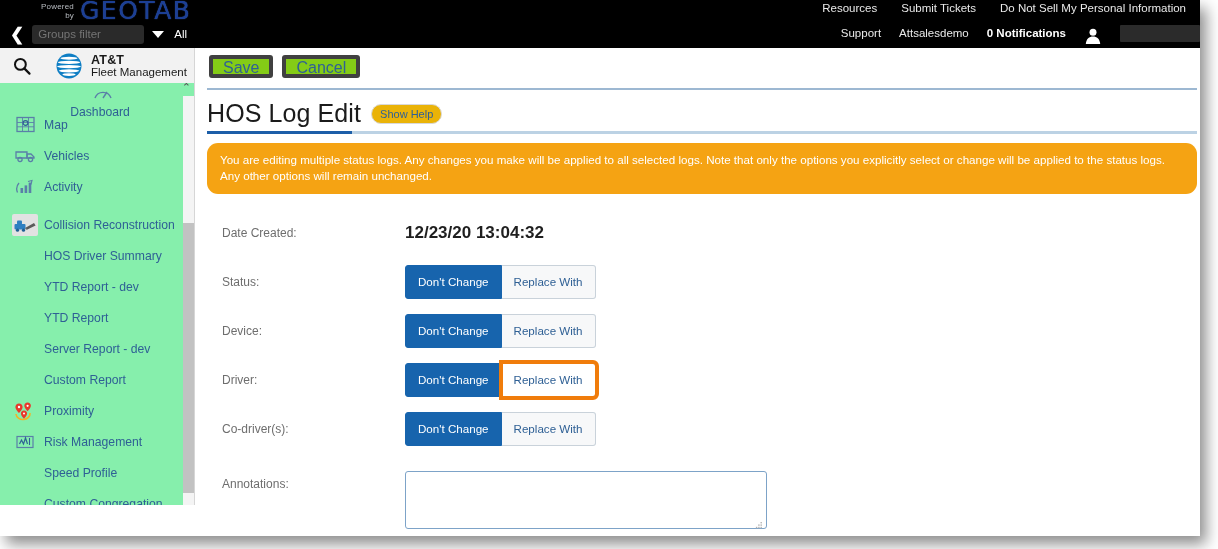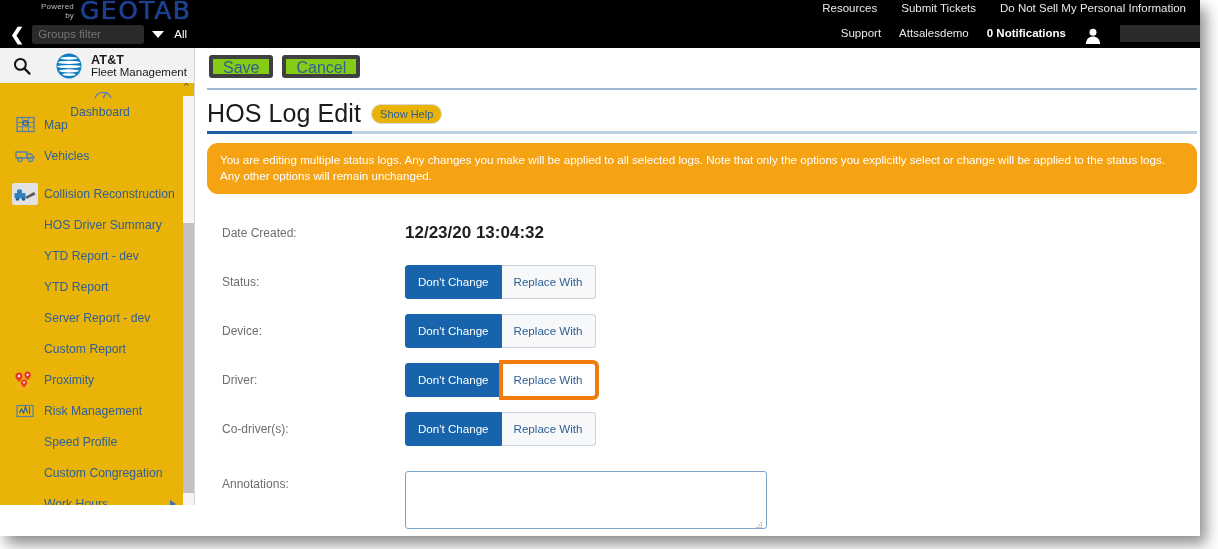--- a/index.html
+++ b/index.html
@@ -101,21 +101,21 @@
   }
   .all-label {
     margin-left: 10px;
     color: #ffffff; font-size: 11.5px;
   }
 
   
   .sidebar {
     position: absolute; left: 0; top: 48px;
     width: 195px; height: 457px;
-    background: #eab308;
+    background: #86efac;
     border-right: 1px solid #d6d6d6;
     overflow: hidden;
   }
   .brandrow {
     position: relative;
     height: 35px;
     display: flex; align-items: center;
     background: #f2f2f2;
   }
   .search-ico { margin-left: 12px; width: 20px; height: 20px; cursor: pointer; }
@@ -420,20 +420,32 @@
           <svg width="23" height="17" viewBox="0 0 23 17">
             <path d="M2 5 h11 v6 H2 z" fill="none" stroke="#5a7fa8" stroke-width="1.3"></path>
             <path d="M13 7 h4 l3 3 v1 h-7 z" fill="none" stroke="#5a7fa8" stroke-width="1.3"></path>
             <circle cx="6" cy="12.6" r="2.1" fill="none" stroke="#5a7fa8" stroke-width="1.3"></circle>
             <circle cx="16.5" cy="12.6" r="2.1" fill="none" stroke="#5a7fa8" stroke-width="1.3"></circle>
           </svg>
         </span>
         <span class="txt">Vehicles</span>
       </div>
 
+      <div class="navitem">
+        <span class="ico">
+          <svg width="21" height="18" viewBox="0 0 21 18">
+            <path d="M2.5 14.5 A9 9 0 0 1 4 5" fill="none" stroke="#5a7fa8" stroke-width="1.3"></path>
+            <rect x="5.5" y="10" width="2.6" height="5" fill="#5a7fa8"></rect>
+            <rect x="9.6" y="7.4" width="2.6" height="7.6" fill="#5a7fa8"></rect>
+            <rect x="13.7" y="4.6" width="2.6" height="10.4" fill="#5a7fa8"></rect>
+            <path d="M13 3.5 l4 -1 l-1 4" fill="none" stroke="#5a7fa8" stroke-width="1.1"></path>
+          </svg>
+        </span>
+        <span class="txt">Activity</span>
+      </div>
 
       <div class="navitem selected" style="margin-top:7px;">
         <span class="ico">
           <svg width="24" height="18" viewBox="0 0 24 18">
             <rect x="1.5" y="8" width="11" height="5.5" rx="1" fill="#2f7fc1"></rect>
             <rect x="4" y="4.5" width="5" height="4" rx="1" fill="#2f7fc1"></rect>
             <circle cx="4.5" cy="14.2" r="1.6" fill="#1d5e94"></circle>
             <circle cx="10.5" cy="14.2" r="1.6" fill="#1d5e94"></circle>
             <path d="M12 12 l9 -5 l1.6 2.4 l-9.3 4.6 z" fill="#5b5b5b"></path>
             <path d="M12 12 l1.3 2 l1.5 -0.5 z" fill="#9a9a9a"></path>

